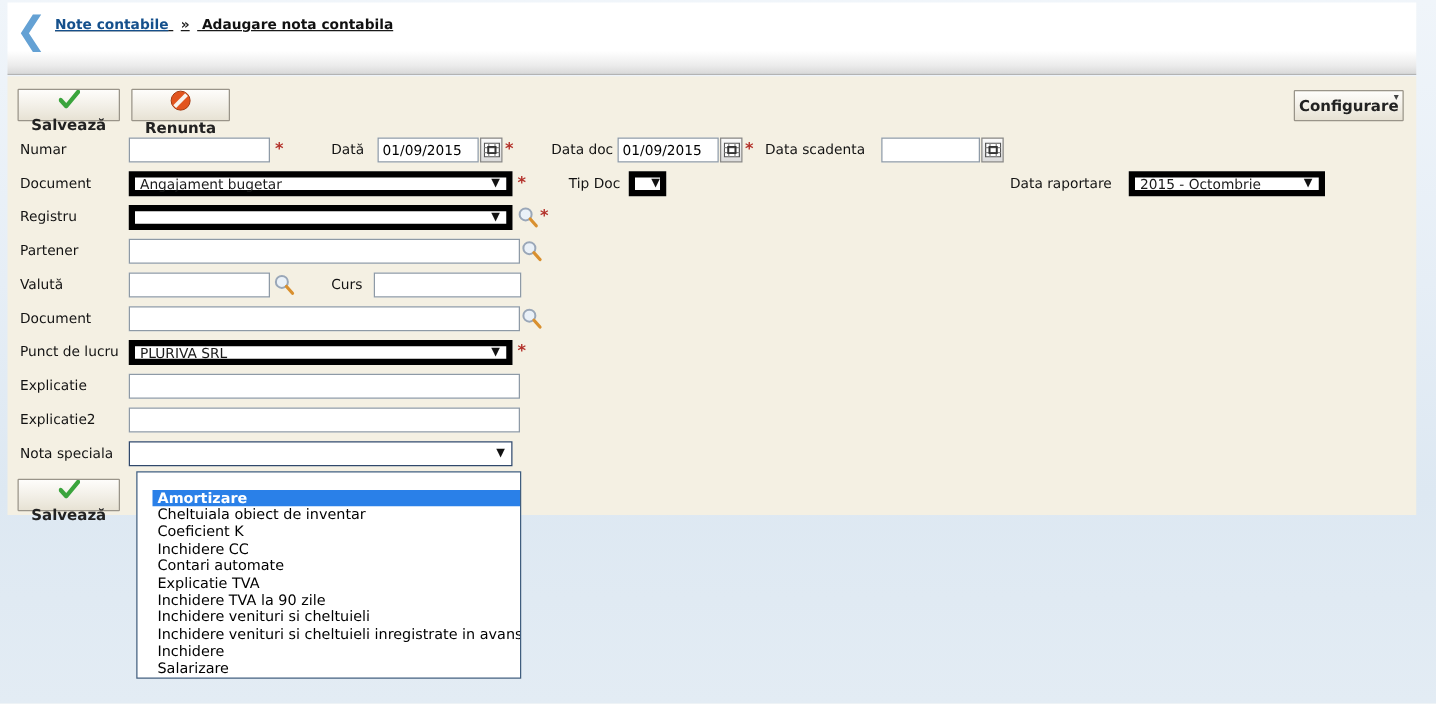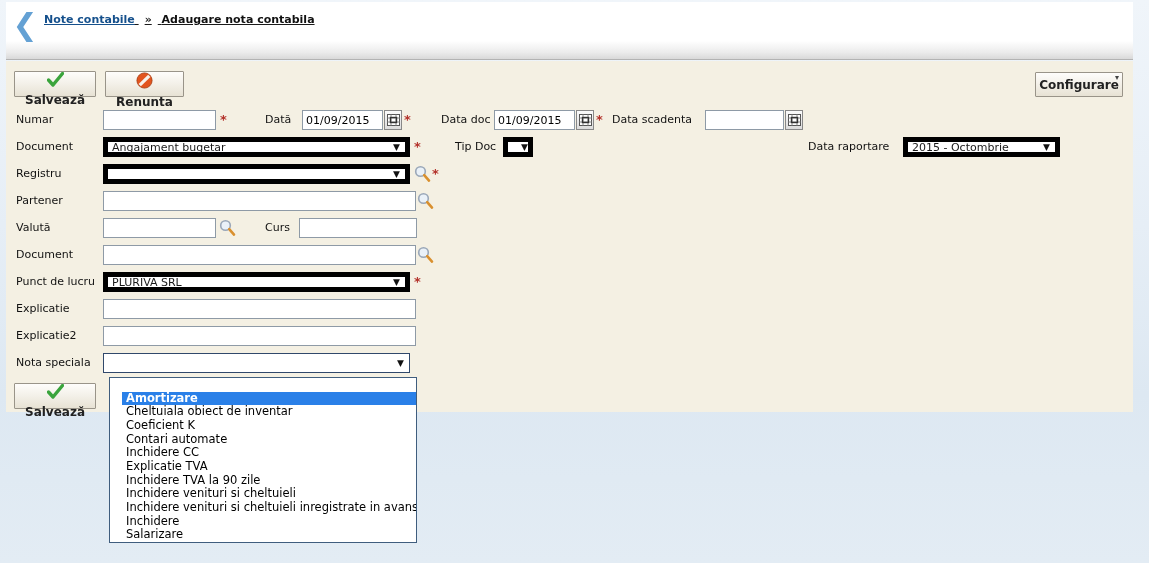--- a/index.html
+++ b/index.html
@@ -222,22 +222,22 @@
       </svg>
       <span>Salvează</span>
     </div>
   </div>
 
   <div class="ddlist">
       <div class="dd-item">&nbsp;</div>
       <div class="dd-item hl">Amortizare</div>
       <div class="dd-item">Cheltuiala obiect de inventar</div>
       <div class="dd-item">Coeficient K</div>
+      <div class="dd-item">Inchidere CC</div>
       <div class="dd-item">Contari automate</div>
-      <div class="dd-item">Inchidere CC</div>
       <div class="dd-item">Explicatie TVA</div>
       <div class="dd-item">Inchidere TVA la 90 zile</div>
       <div class="dd-item">Inchidere venituri si cheltuieli</div>
       <div class="dd-item">Inchidere venituri si cheltuieli inregistrate in avans</div>
       <div class="dd-item">Inchidere</div>
       <div class="dd-item">Salarizare</div>
     </div>
 
 </div>
 

